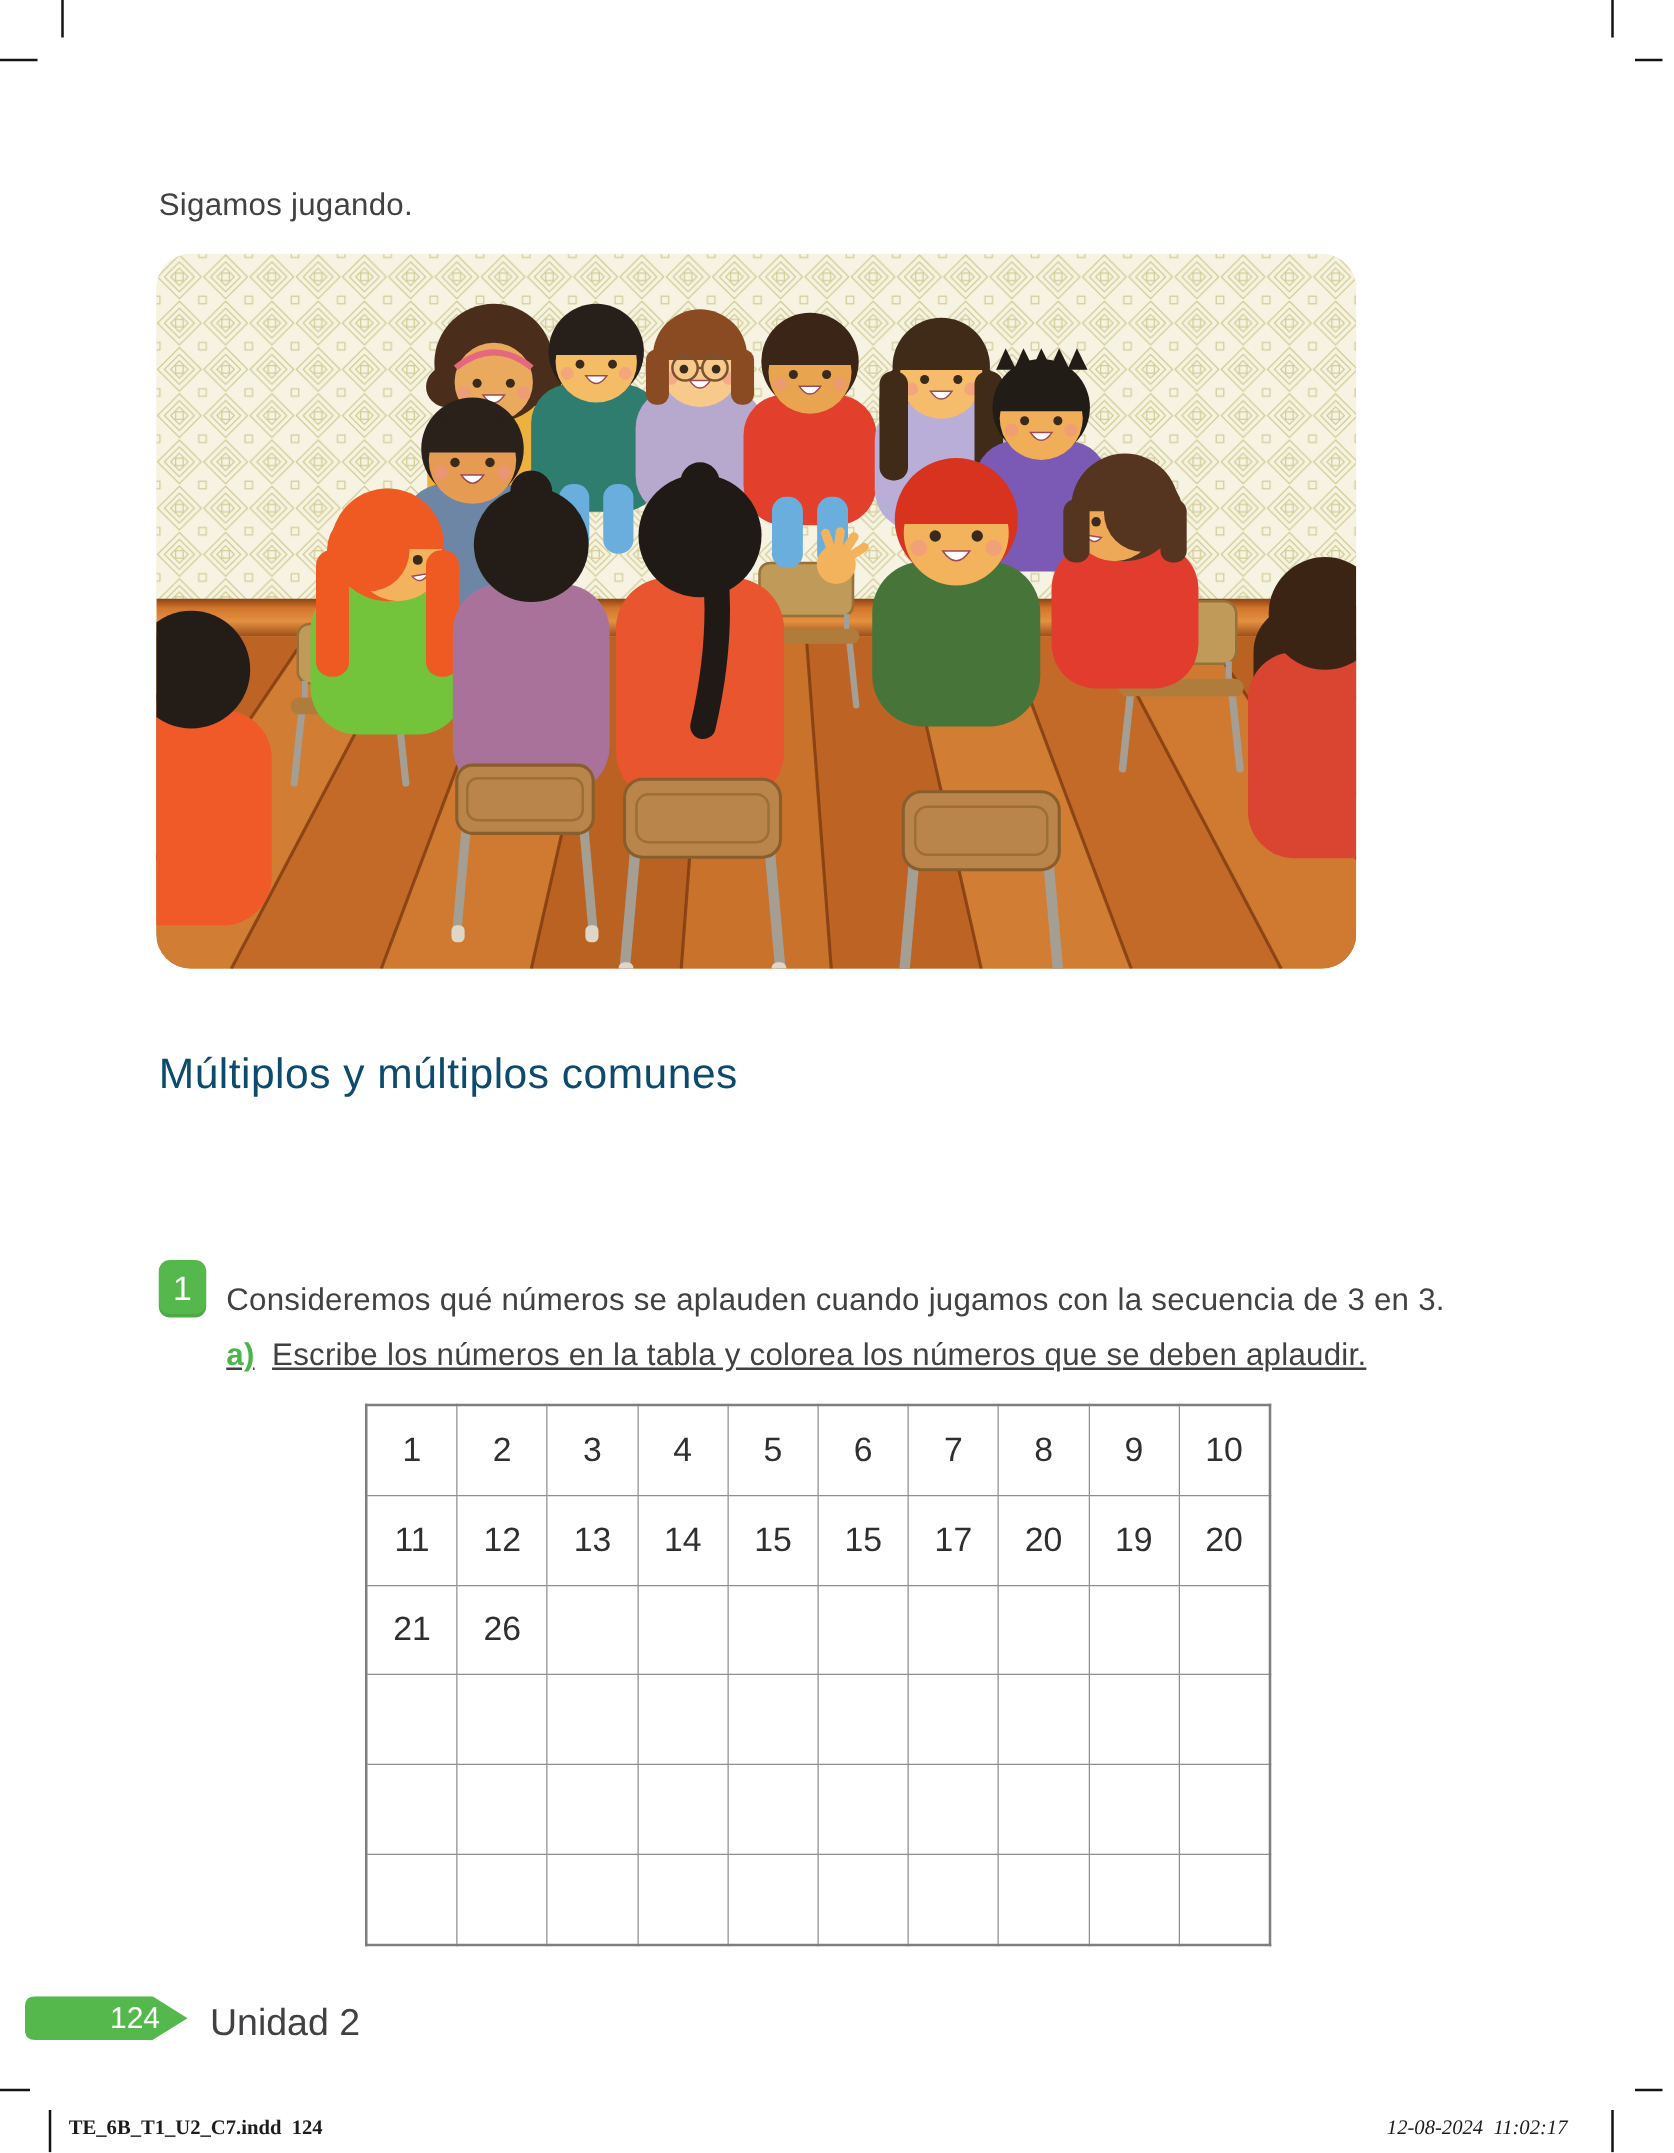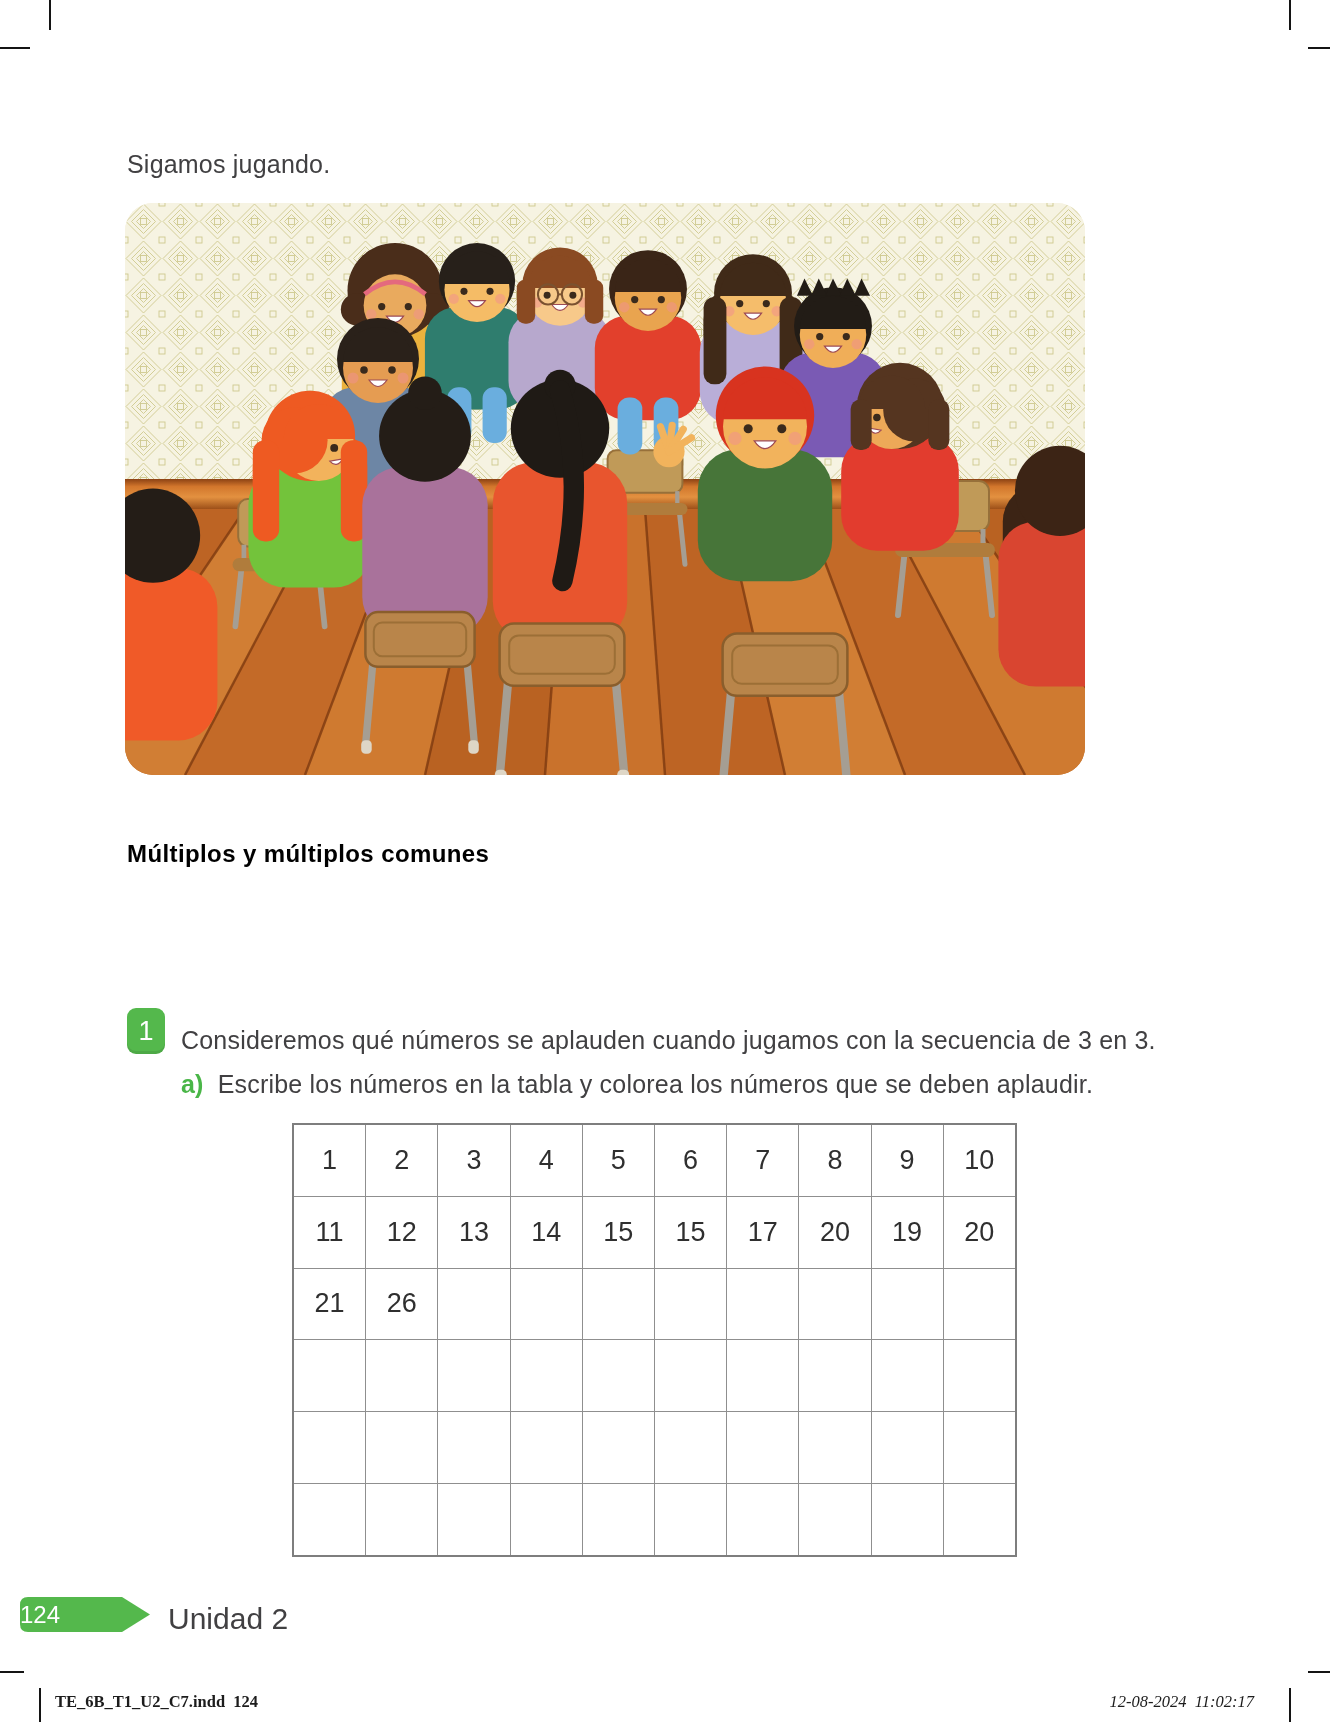--- a/index.html
+++ b/index.html
@@ -10,44 +10,44 @@
   .cropmark{position:absolute;background:#141414;}
   .intro-text{
     position:absolute;left:127px;top:150px;font-size:25px;color:#414042;letter-spacing:.2px;
   }
   .illus{
     position:absolute;left:125px;top:203px;width:960px;height:572px;
     border-radius:28px;overflow:hidden;background:#f6f3e2;
   }
   .illus svg{display:block;width:100%;height:100%;}
   .section-title{
-    position:absolute;left:127px;top:840px;font-size:24px;font-weight:bold;
-    color:#000000;letter-spacing:.4px;
+    position:absolute;left:127px;top:840px;font-size:34px;font-weight:normal;
+    color:#0c4a6e;letter-spacing:.4px;
   }
   .ex-badge{
     position:absolute;left:127px;top:1008px;width:38px;height:46px;border-radius:9px;
     background:#54b84c;color:#ffffff;font-size:27px;text-align:center;line-height:46px;
     box-shadow:inset 0 -3px 0 rgba(0,0,0,.08);
   }
   .ex-statement{position:absolute;left:181px;top:1026px;font-size:25px;color:#414042;letter-spacing:.2px;}
-  .ex-item{position:absolute;left:181px;top:1070px;font-size:25px;color:#414042;letter-spacing:.2px;}
+  .ex-item{position:absolute;left:181px;top:1070px;font-size:25px;color:#414042;letter-spacing:.2px;text-decoration:underline;}
   .ex-item .item-label{color:#4ab648;font-weight:bold;margin-right:14px;}
   .num-table{
     position:absolute;left:292px;top:1123px;border-collapse:collapse;table-layout:fixed;
     width:712px;border:2px solid #7e7e7e;
   }
   .num-table td{
     width:71.2px;height:70.8px;border:1px solid #8f8f8f;text-align:center;
     font-size:27px;color:#2f2f2f;padding:0;
   }
   .page-badge{position:absolute;left:20px;top:1597px;width:130px;height:35px;}
   .page-badge svg{position:absolute;left:0;top:0;}
   .page-badge .num{
     position:absolute;left:0;top:0;width:108px;height:35px;line-height:35px;
-    color:#ffffff;font-size:24px;
+    text-align:right;color:#ffffff;font-size:24px;
   }
   .unit-label{position:absolute;left:168px;top:1602px;font-size:30px;color:#414042;}
   .print-text{
     position:absolute;top:1692px;font-family:"Liberation Serif",serif;
     font-size:16.5px;color:#1c1c1c;white-space:pre;
   }
   .print-left{left:55px;font-weight:bold;}
   .print-right{right:76px;font-style:italic;}
 </style>
 </head>

